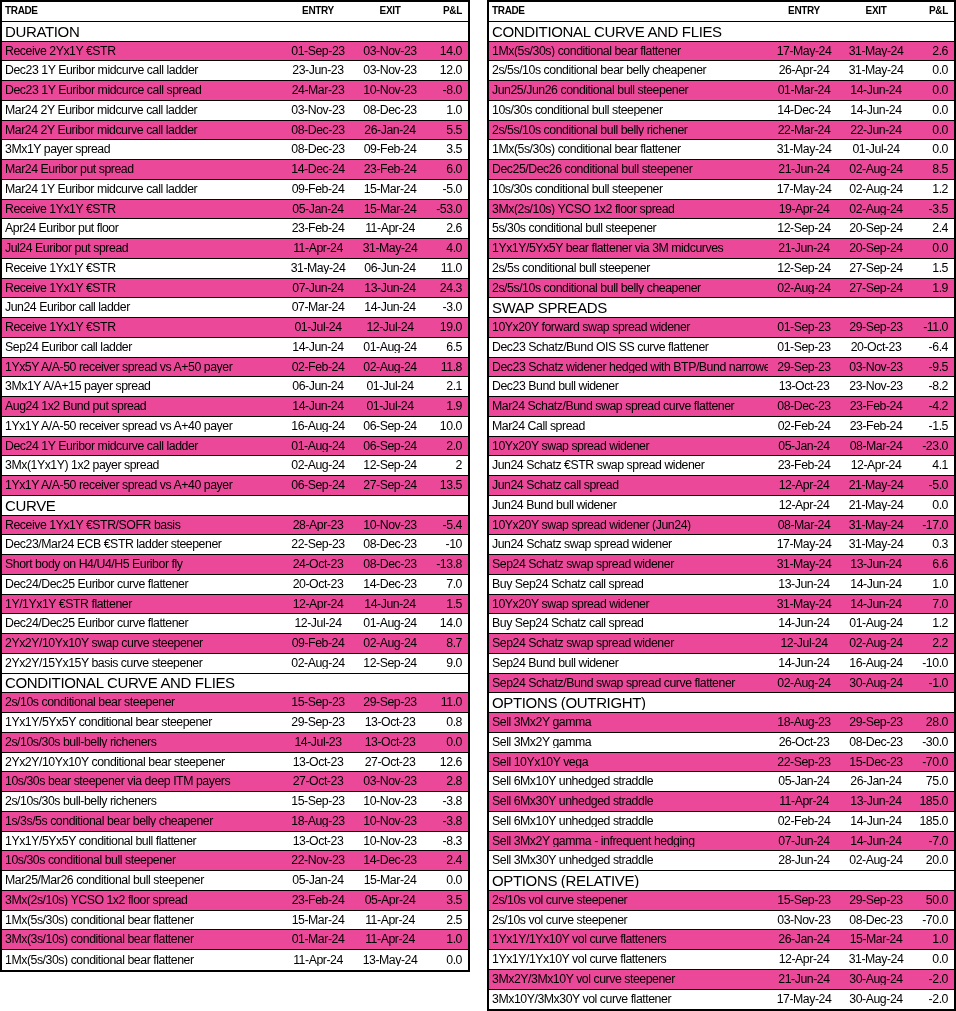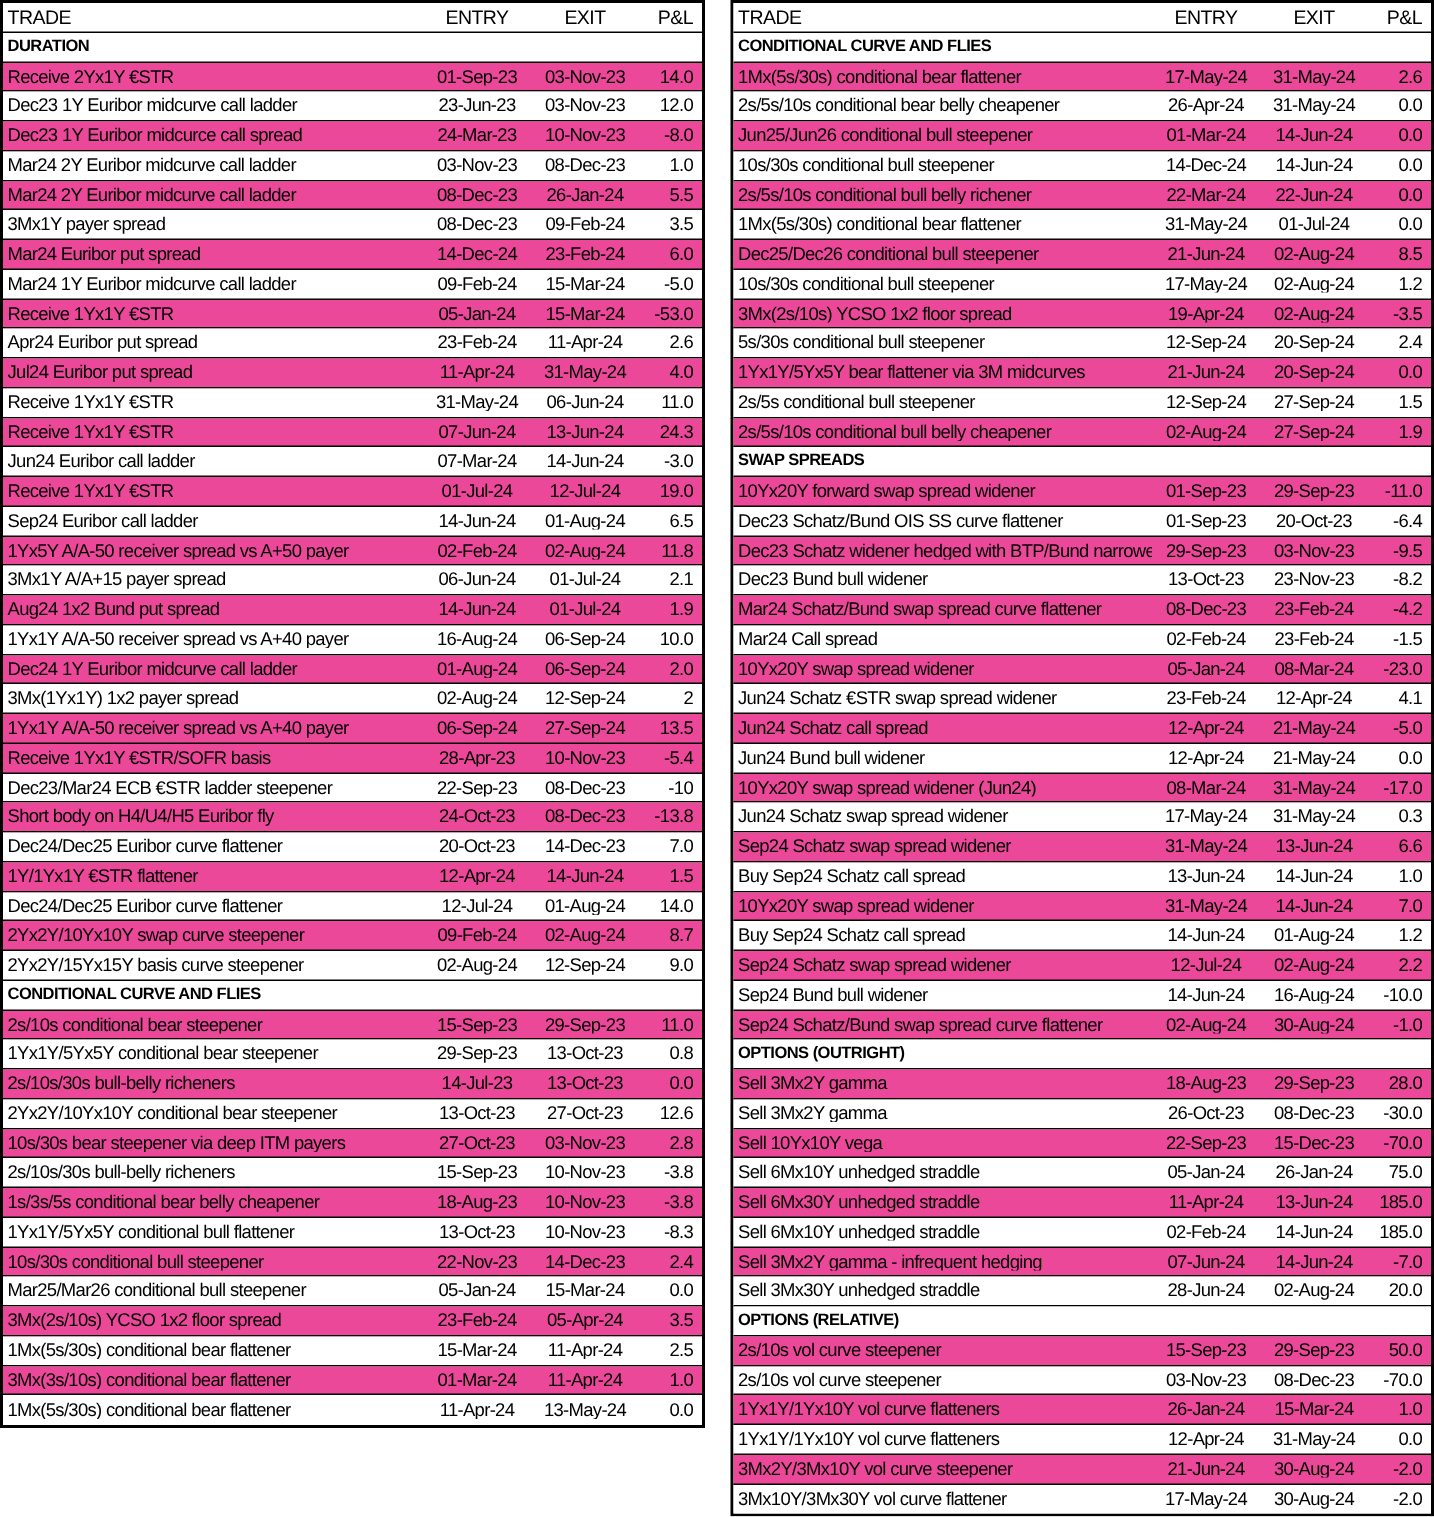--- a/index.html
+++ b/index.html
@@ -9,22 +9,22 @@
   #table-0{left:0;width:470px;}
   #table-1{left:487px;width:469px;}
   .row{display:flex;align-items:center;height:19.76px;box-sizing:border-box;border-bottom:1.5px solid #000;overflow:hidden;background:#fff;}
   .ttable .row:last-child{border-bottom:none;}
   .row.shaded{background:#ec4899;}
   .cell{box-sizing:border-box;white-space:nowrap;overflow:hidden;font-size:12.3px;letter-spacing:-0.45px;line-height:1;}
   .c-trade{flex:1;text-align:left;padding-left:3px;}
   .c-entry{width:72px;text-align:center;}
   .c-exit{width:72px;text-align:center;}
   .c-pnl{width:42px;text-align:right;padding-right:6px;}
-  .head-row .cell{font-weight:normal;font-size:13px;letter-spacing:-0.35px;}
-  .sec-row .cell{font-weight:bold;font-size:11px;letter-spacing:-0.35px;}
+  .head-row .cell{font-weight:bold;font-size:10px;letter-spacing:-0.35px;}
+  .sec-row .cell{font-weight:normal;font-size:15px;letter-spacing:-0.35px;}
 </style>
 </head>
 <body>
 
 <div class="sheet">
 
   <section class="ttable" id="table-0">
     <div class="row head-row">
       <div class="cell c-trade">TRADE</div>
       <div class="cell c-entry">ENTRY</div>
@@ -82,21 +82,21 @@
         <div class="cell c-exit">15-Mar-24</div>
         <div class="cell c-pnl">-5.0</div>
       </div>
       <div class="row data-row shaded">
         <div class="cell c-trade">Receive 1Yx1Y €STR</div>
         <div class="cell c-entry">05-Jan-24</div>
         <div class="cell c-exit">15-Mar-24</div>
         <div class="cell c-pnl">-53.0</div>
       </div>
       <div class="row data-row">
-        <div class="cell c-trade">Apr24 Euribor put spread</div>
+        <div class="cell c-trade">Apr24 Euribor put floor</div>
         <div class="cell c-entry">23-Feb-24</div>
         <div class="cell c-exit">11-Apr-24</div>
         <div class="cell c-pnl">2.6</div>
       </div>
       <div class="row data-row shaded">
         <div class="cell c-trade">Jul24 Euribor put spread</div>
         <div class="cell c-entry">11-Apr-24</div>
         <div class="cell c-exit">31-May-24</div>
         <div class="cell c-pnl">4.0</div>
       </div>
@@ -164,20 +164,23 @@
         <div class="cell c-trade">3Mx(1Yx1Y) 1x2 payer spread</div>
         <div class="cell c-entry">02-Aug-24</div>
         <div class="cell c-exit">12-Sep-24</div>
         <div class="cell c-pnl">2</div>
       </div>
       <div class="row data-row shaded">
         <div class="cell c-trade">1Yx1Y A/A-50 receiver spread vs A+40 payer</div>
         <div class="cell c-entry">06-Sep-24</div>
         <div class="cell c-exit">27-Sep-24</div>
         <div class="cell c-pnl">13.5</div>
+      </div>
+      <div class="row sec-row">
+        <div class="cell c-trade">CURVE</div>
       </div>
       <div class="row data-row shaded">
         <div class="cell c-trade">Receive 1Yx1Y €STR/SOFR basis</div>
         <div class="cell c-entry">28-Apr-23</div>
         <div class="cell c-exit">10-Nov-23</div>
         <div class="cell c-pnl">-5.4</div>
       </div>
       <div class="row data-row">
         <div class="cell c-trade">Dec23/Mar24 ECB €STR ladder steepener</div>
         <div class="cell c-entry">22-Sep-23</div>

